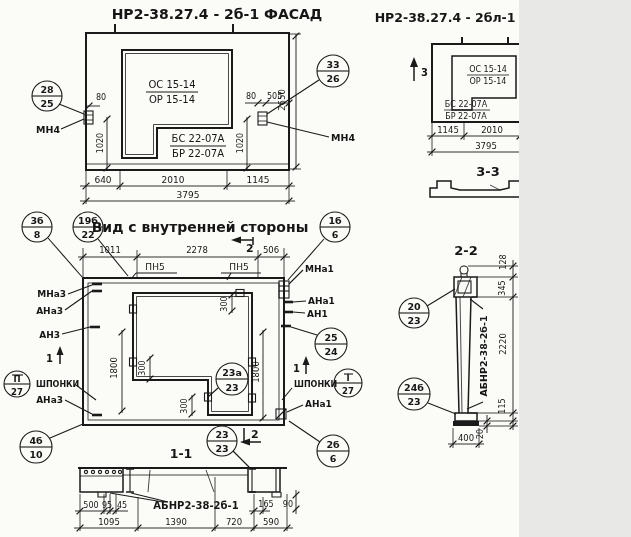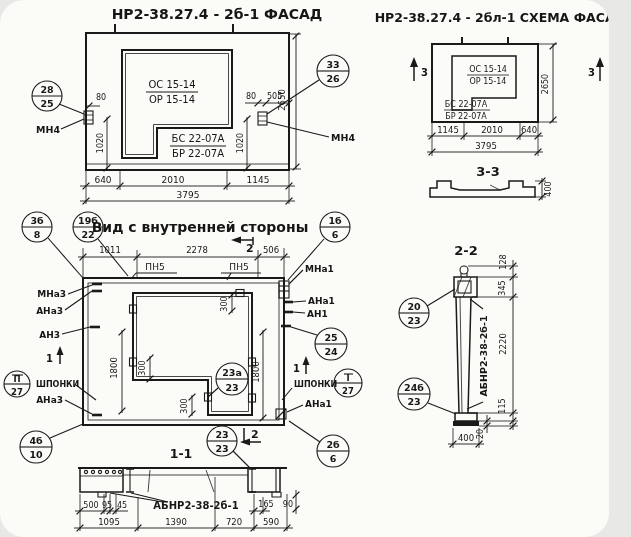--- a/index.html
+++ b/index.html
@@ -1,16 +1,16 @@
 <!DOCTYPE html>
 <html><head>
 <meta charset="utf-8">
 <style>
   html,body{margin:0;padding:0;background:#e8e8e6;}
-  .sheet{position:relative;width:609px;height:537px;background:#fbfbf8;overflow:hidden;border-radius:24px;}
+  .sheet{position:relative;width:519px;height:537px;background:#fbfbf8;overflow:hidden;}
   svg{position:absolute;left:0;top:0;}
   svg text{font-family:"DejaVu Sans",sans-serif;fill:#161616;}
   .ln{stroke:#1a1a1a;stroke-width:2;fill:none;}
   .ln15{stroke:#1a1a1a;stroke-width:1.5;fill:none;}
   .ln1{stroke:#1a1a1a;stroke-width:1.1;fill:none;}
   .thin{stroke:#1a1a1a;stroke-width:0.8;fill:none;}
   .dim{stroke:#1a1a1a;stroke-width:0.9;fill:none;}
   .dash{stroke:#1a1a1a;stroke-width:2.6;}
   .arr{fill:#1a1a1a;stroke:none;}
   #tk line{stroke:#1a1a1a;stroke-width:1.3;}

